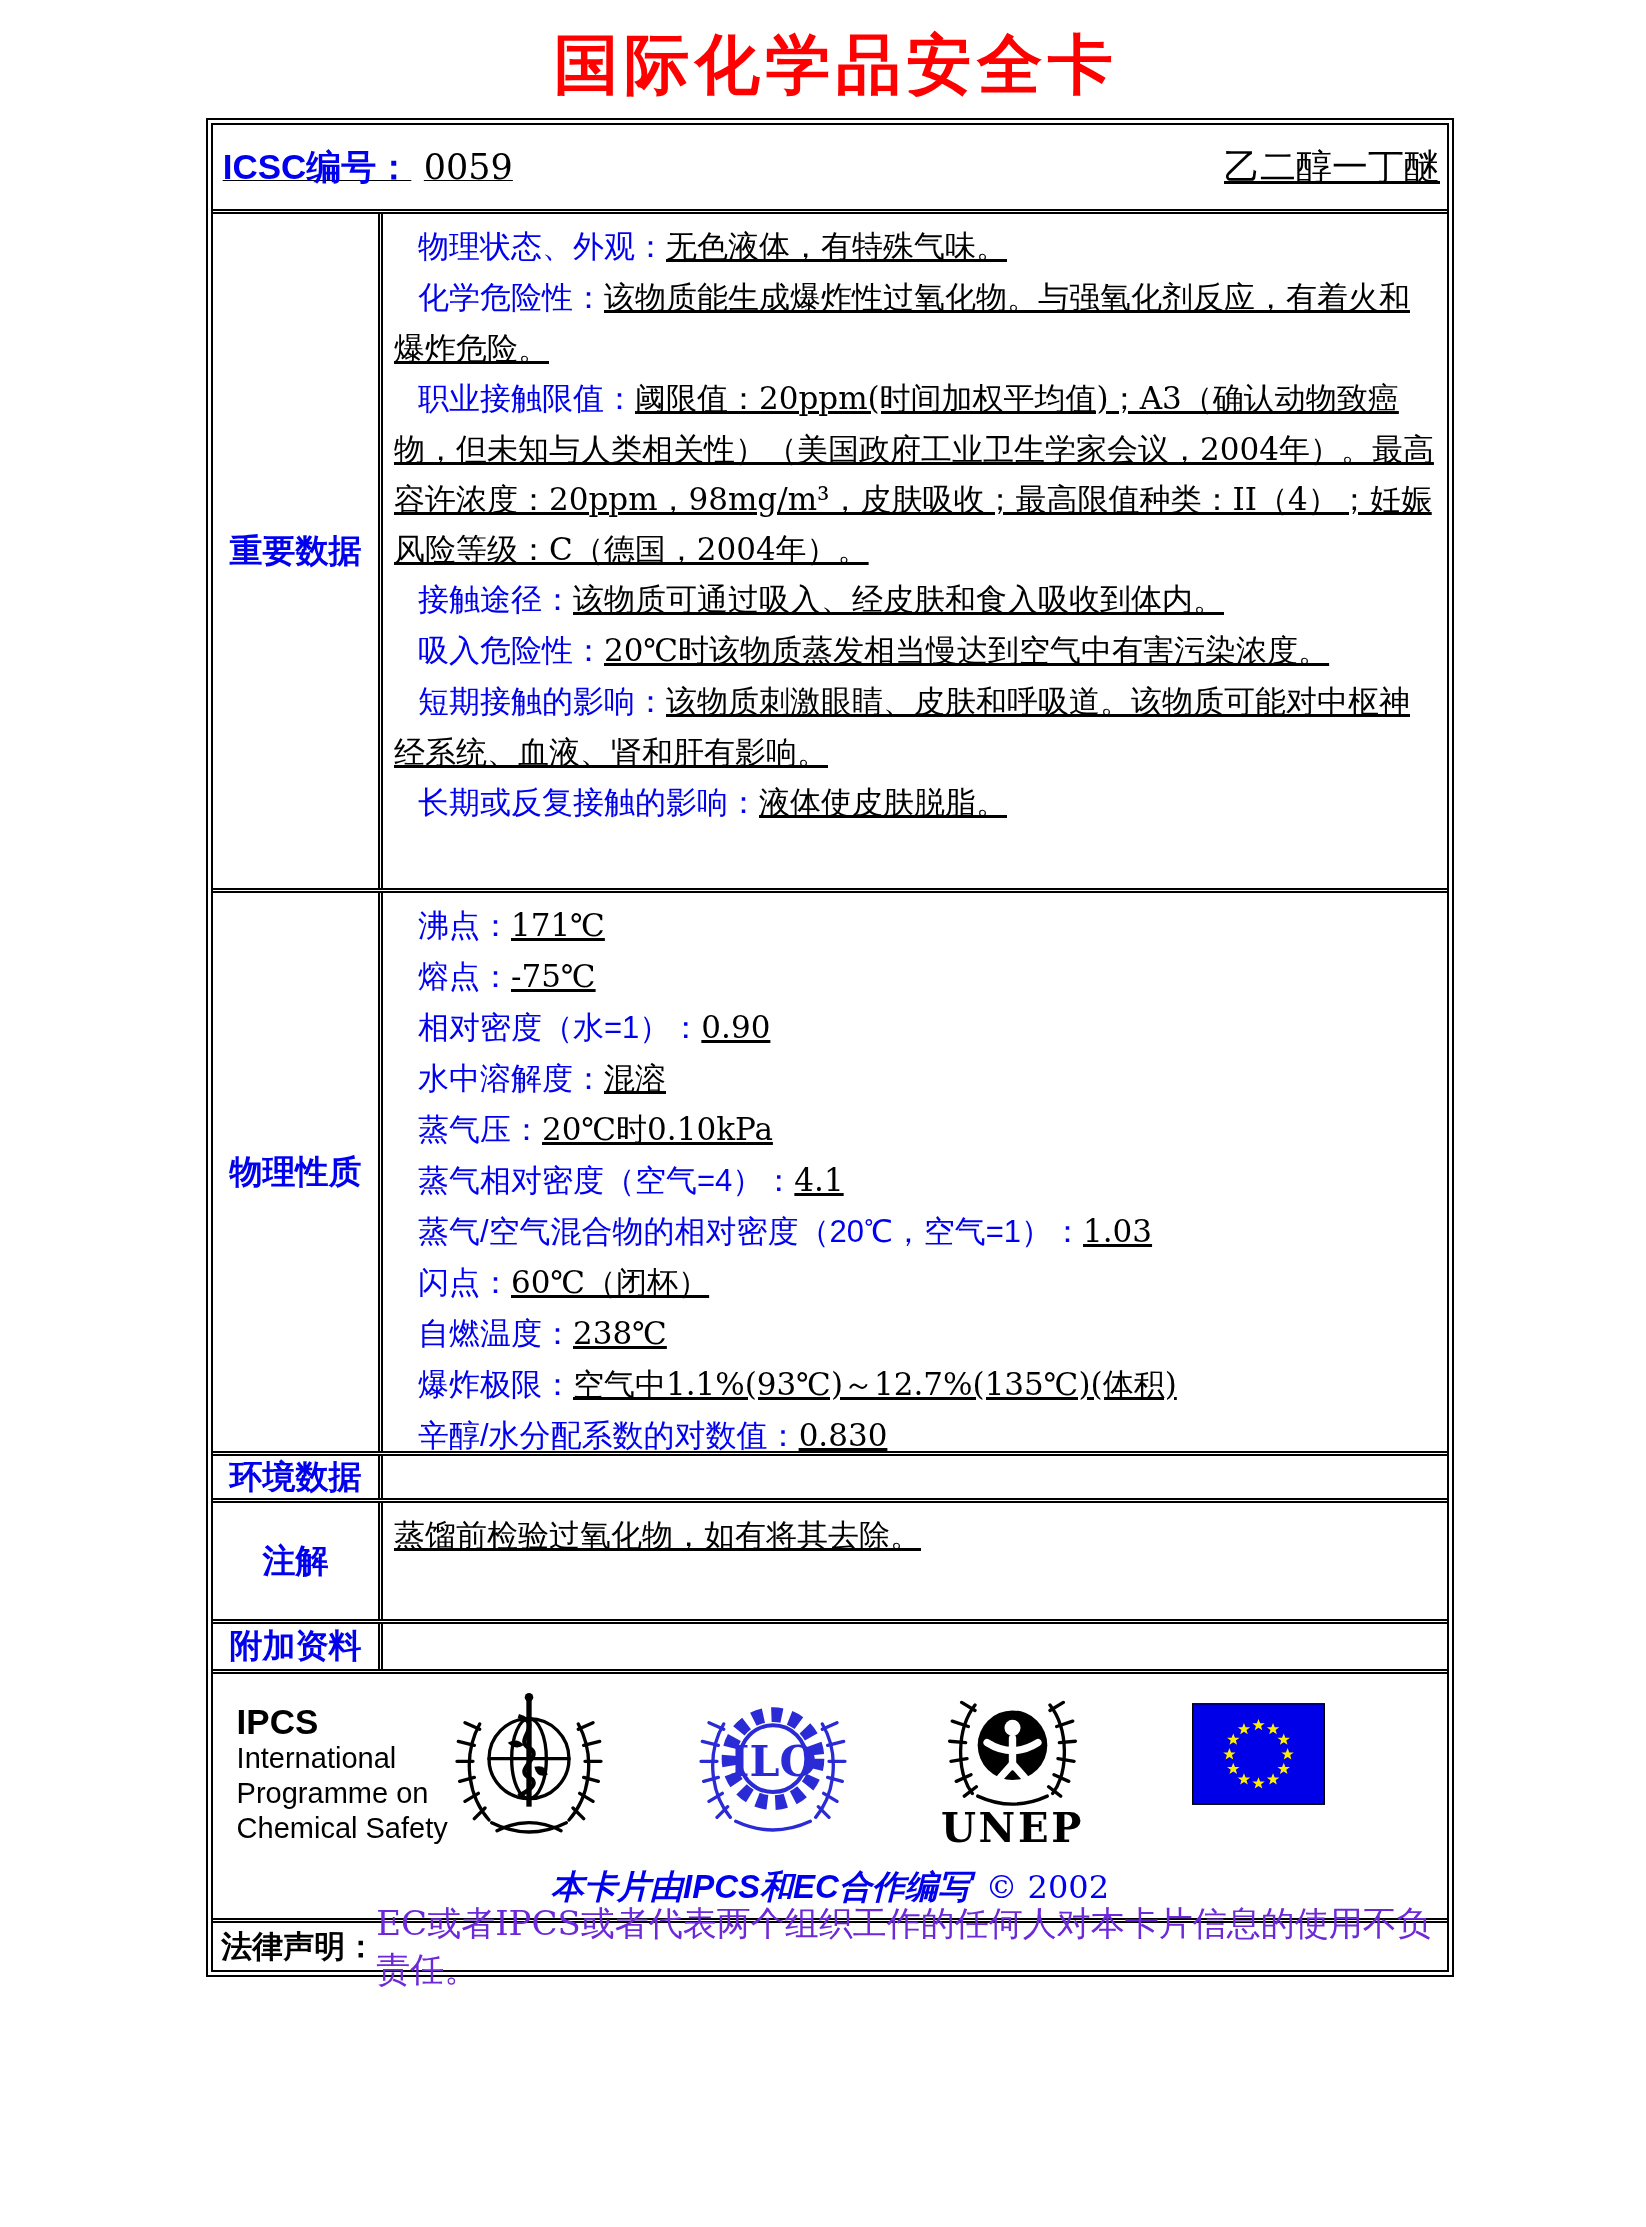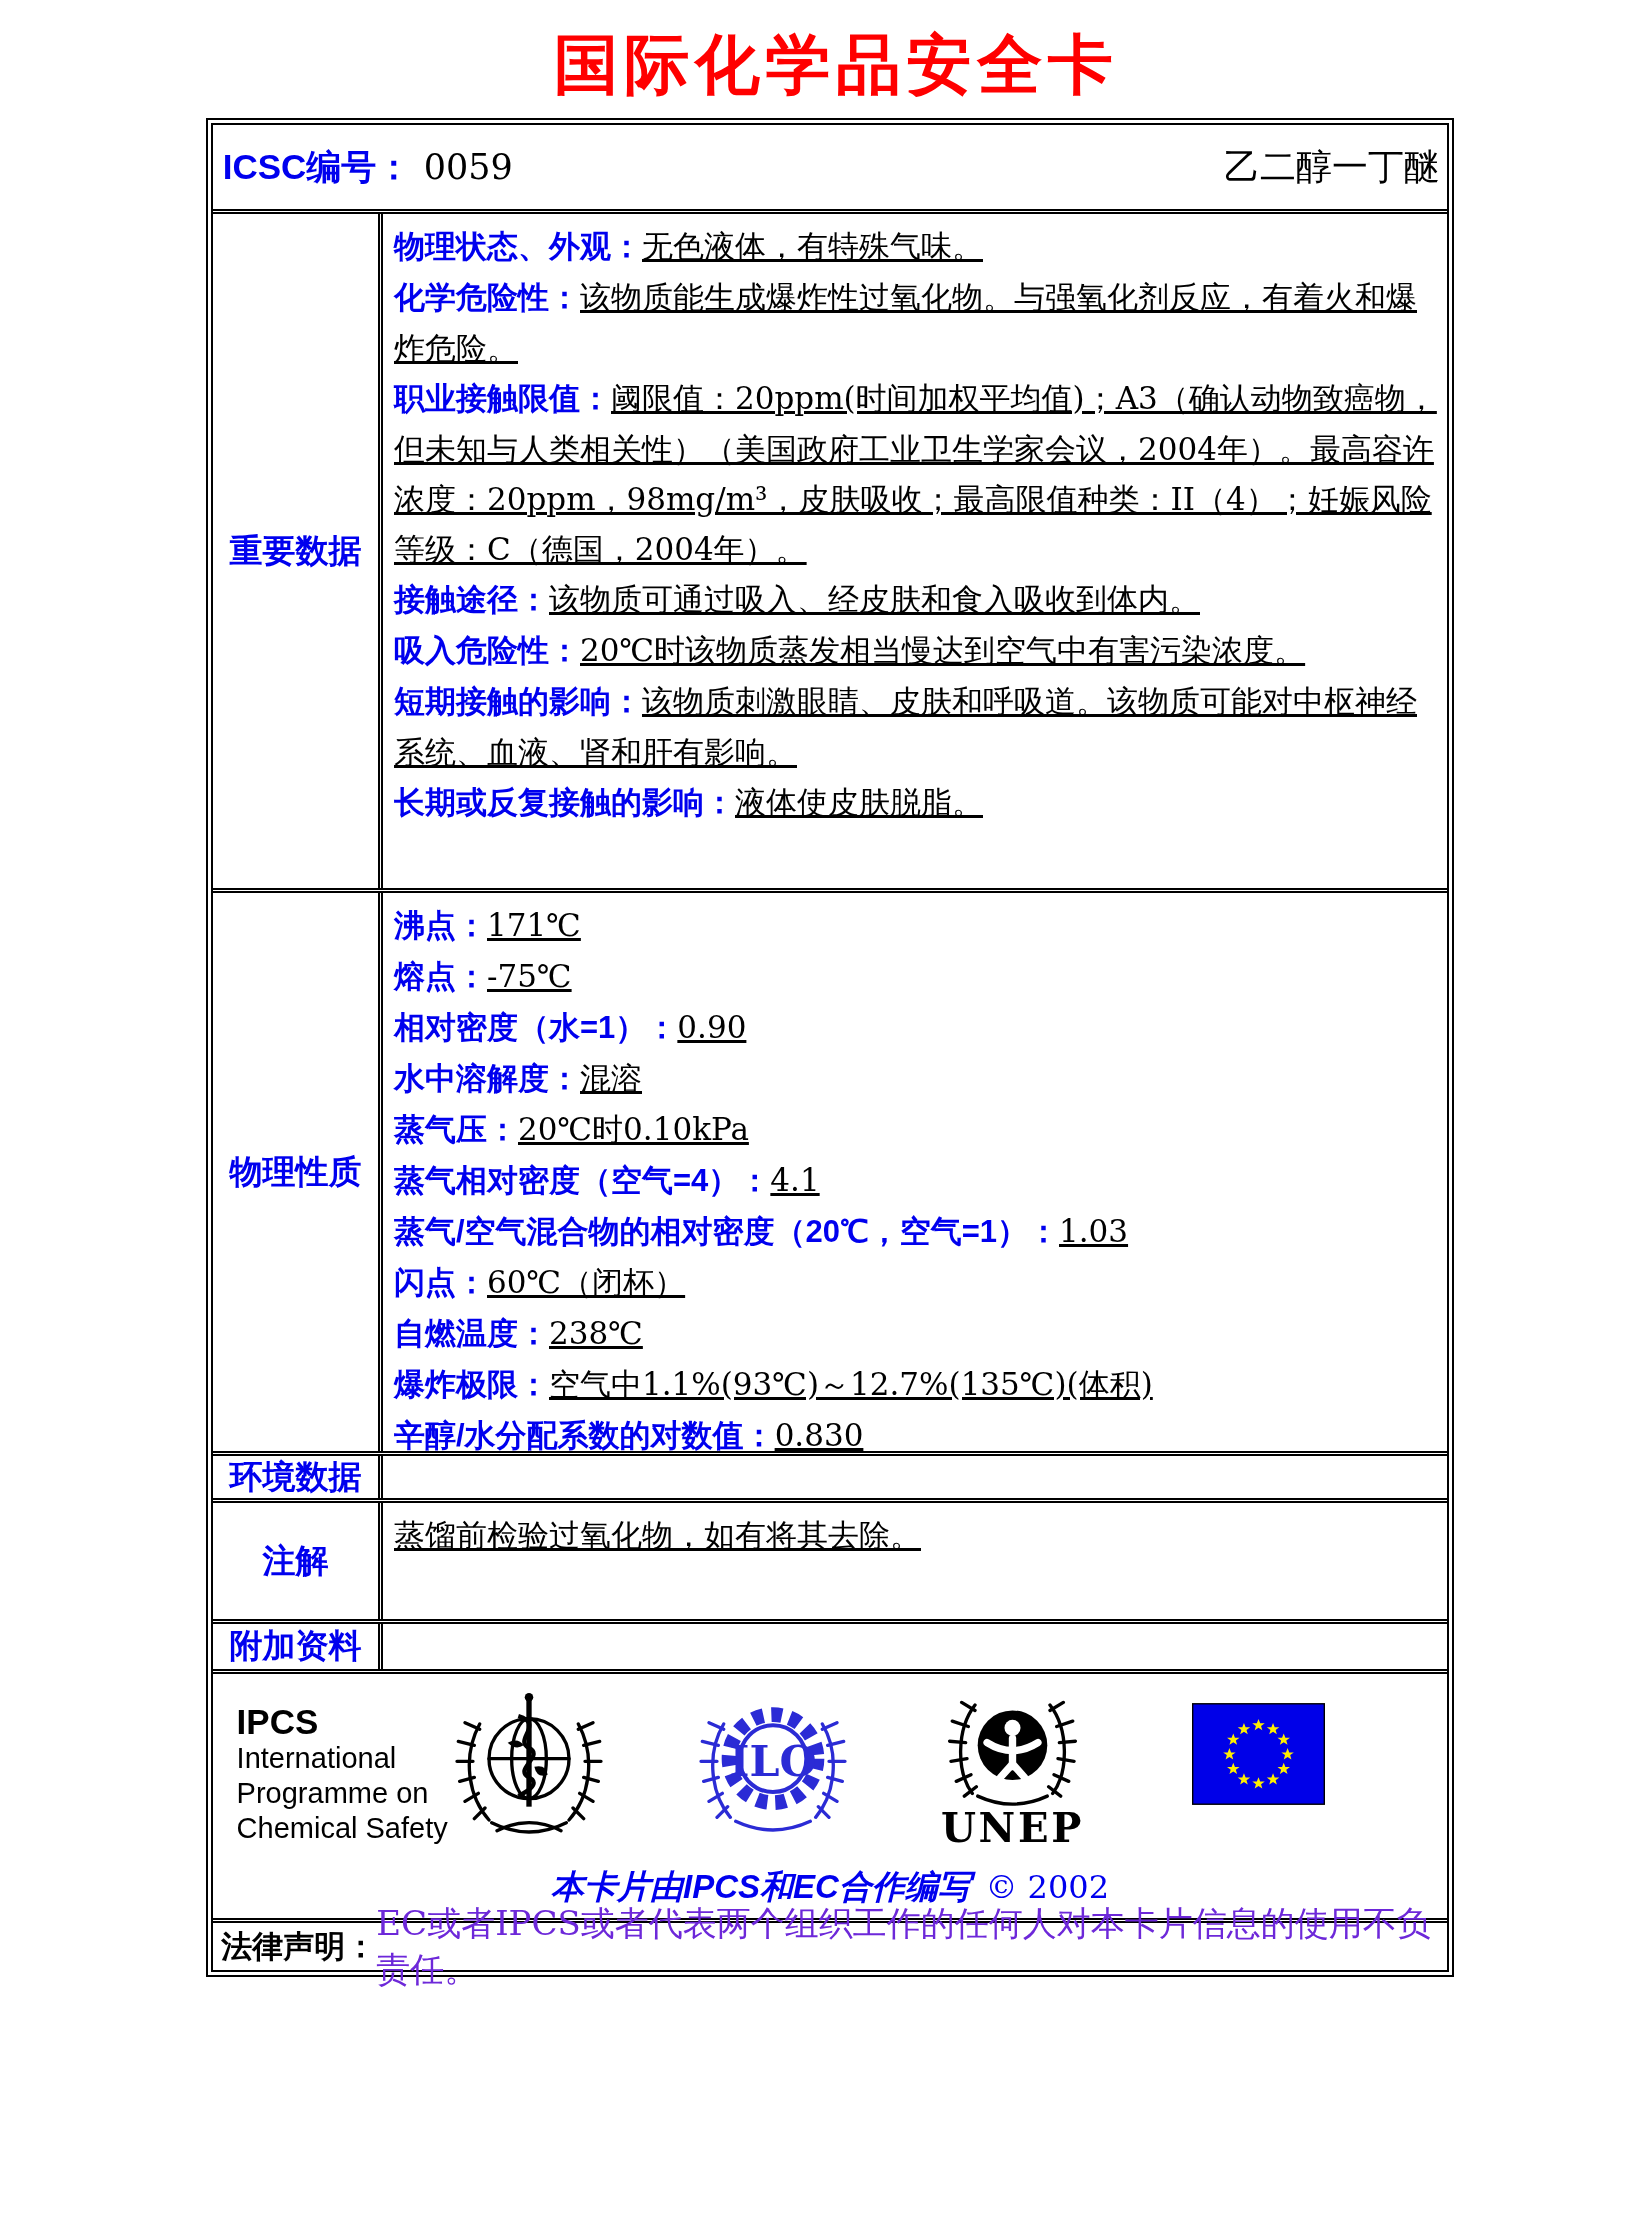--- a/index.html
+++ b/index.html
@@ -22,42 +22,43 @@
   .row-important{height:679px;}
   .row-physical{height:563px;}
   .row-env{height:47px;}
   .row-notes{height:121px;}
   .row-additional{height:50px;}
   .row-footer{height:249px;}
   .row-legal{height:47px;}
 
   .header-cell{
     flex:1;display:flex;align-items:center;justify-content:space-between;
-    padding:0 7px 0 9.7px;box-sizing:border-box;
+    padding:0 7px 0 9.7px;box-sizing:border-box;text-decoration:underline;
   }
   .icsc-label{
     color:var(--accent-blue,#0000ee);font-family:"Liberation Sans",sans-serif;
     font-weight:bold;font-size:35px;
   }
   .icsc-num{font-size:35px;margin-left:12.5px;}
   .chem{font-size:36px;}
 
   .label-cell{
     flex:0 0 170px;width:170px;border-right:5.6px double #000;box-sizing:border-box;
     display:flex;align-items:center;justify-content:center;text-align:center;
     color:var(--accent-blue,#0000ee);font-family:"Liberation Sans",sans-serif;
     font-weight:bold;font-size:33px;
   }
   .content-cell{
     flex:1;box-sizing:border-box;padding:7px 8.3px 0 11px;overflow:hidden;
   }
   .line{margin:0;font-size:31px;line-height:50px;}
   .line .lbl{
     color:var(--accent-blue,#0000ee);font-family:"Liberation Sans",sans-serif;
-    font-weight:bold;
+    font-weight:normal;
+    margin-left:24px;
   }
   .line .txt{color:#000;text-decoration:underline;}
   .row-additional .content-cell{padding-top:0;display:flex;align-items:center;}
 
   .footer-cell{flex:1;position:relative;}
   .ipcs-block{position:absolute;left:23.6px;top:28px;width:299px;
     font-family:"Liberation Sans",sans-serif;}
   .ipcs-title{font-weight:bold;font-size:35px;line-height:39px;}
   .ipcs-sub{font-size:29px;line-height:35px;}
   .logo{position:absolute;}

